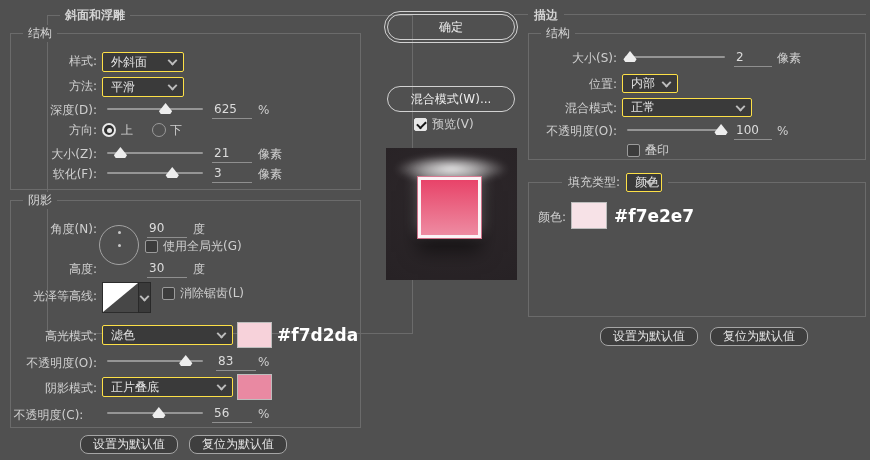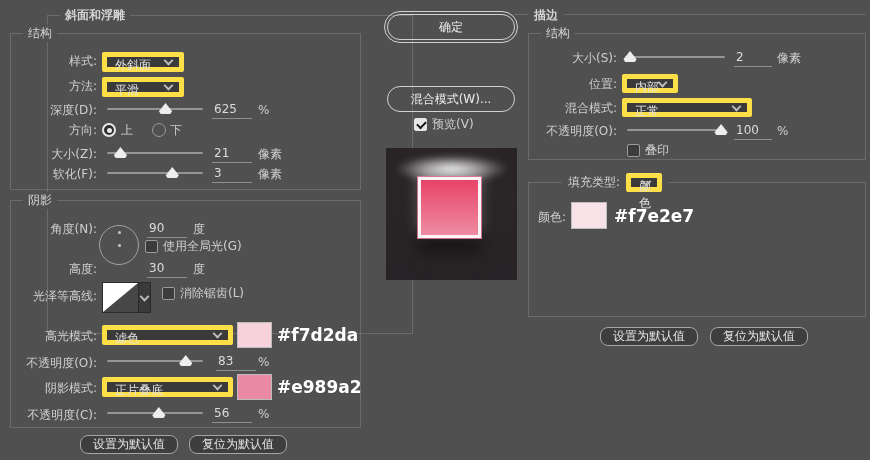--- a/index.html
+++ b/index.html
@@ -11,22 +11,22 @@
   }
   .abs { position: absolute; }
   .lbl { position: absolute; height: 16px; line-height: 15px; text-align: right; color: #cfcfcf; white-space: nowrap; }
   .val { position: absolute; height: 17px; line-height: 14px; border-bottom: 1px solid #8f8f8f; color: #dcdcdc; padding-left: 2px; }
   .unit { position: absolute; height: 16px; line-height: 15px; color: #cfcfcf; }
 
   .fieldset { position: absolute; border: 1px solid #6b6b6b; }
   .legend { position: absolute; top: -9px; left: 12px; background: #505050; padding: 0 5px; color: #d4d4d4; white-space: nowrap; }
   .topline { position: absolute; height: 1px; background: #6b6b6b; }
 
-  .dropdown { position: absolute; background: #3a3a3a; border: 5px solid #fde047; border-radius: 2px;
-    display: flex; align-items: flex-start; padding-left: 8px; color: #e3e3e3; }
+  .dropdown { position: absolute; background: #3a3a3a; border: 1px solid #fde047; border-radius: 2px;
+    display: flex; align-items: flex-end; padding-left: 8px; color: #e3e3e3; }
   .chev { position: absolute; right: 7px; top: 50%; width: 7px; height: 7px;
     border-right: 2px solid #bdbdbd; border-bottom: 2px solid #bdbdbd;
     transform: translateY(-70%) rotate(45deg); }
 
   .slider { position: absolute; }
   .track { position: absolute; left: 0; right: 0; top: 0; height: 2px; background: #959595; border-radius: 1px; }
   .thumb { position: absolute; top: -5px; width: 14px; height: 11px; background: #ededed;
     transform: translateX(-50%);
     clip-path: polygon(50% 0%, 97% 76%, 84% 100%, 16% 100%, 3% 76%);
   }
@@ -174,23 +174,22 @@
   </div>
   <div class="val" style="left:216px; top:354px; width:40px;">83</div>
   <div class="unit" style="left:258px; top:355px;">%</div>
 
   <div class="lbl" style="left:0; width:97px; top:381px;">阴影模式:</div>
   <div class="dropdown" style="left:102px; top:377px; width:131px; height:20px;">
     <span>正片叠底</span>
     <span class="chev"></span>
   </div>
   <div class="swatch" style="left: 237px; top: 374px; width: 35px; height: 26px; background: rgb(233, 137, 162);"></div>
-  <div class="annotation" style="left:277px; top:377px;">#e989a2</div>
-
-  <div class="lbl" style="left:0; width:97px; top:408px;">不透明度(C):</div>
+
+  <div class="lbl" style="left:0; width:97px; top:408px;text-align:center;">不透明度(C):</div>
   <div class="slider" style="left:107px; top:412px; width:96px;">
     <div class="track"></div>
     <div class="thumb" style="left:54%;"></div>
   </div>
   <div class="val" style="left:212px; top:406px; width:40px;">56</div>
   <div class="unit" style="left:258px; top:407px;">%</div>
 
   <div class="sq-btn" style="left:80px; top:435px; width:98px;">设置为默认值</div>
   <div class="sq-btn" style="left:189px; top:435px; width:98px;">复位为默认值</div>
 

